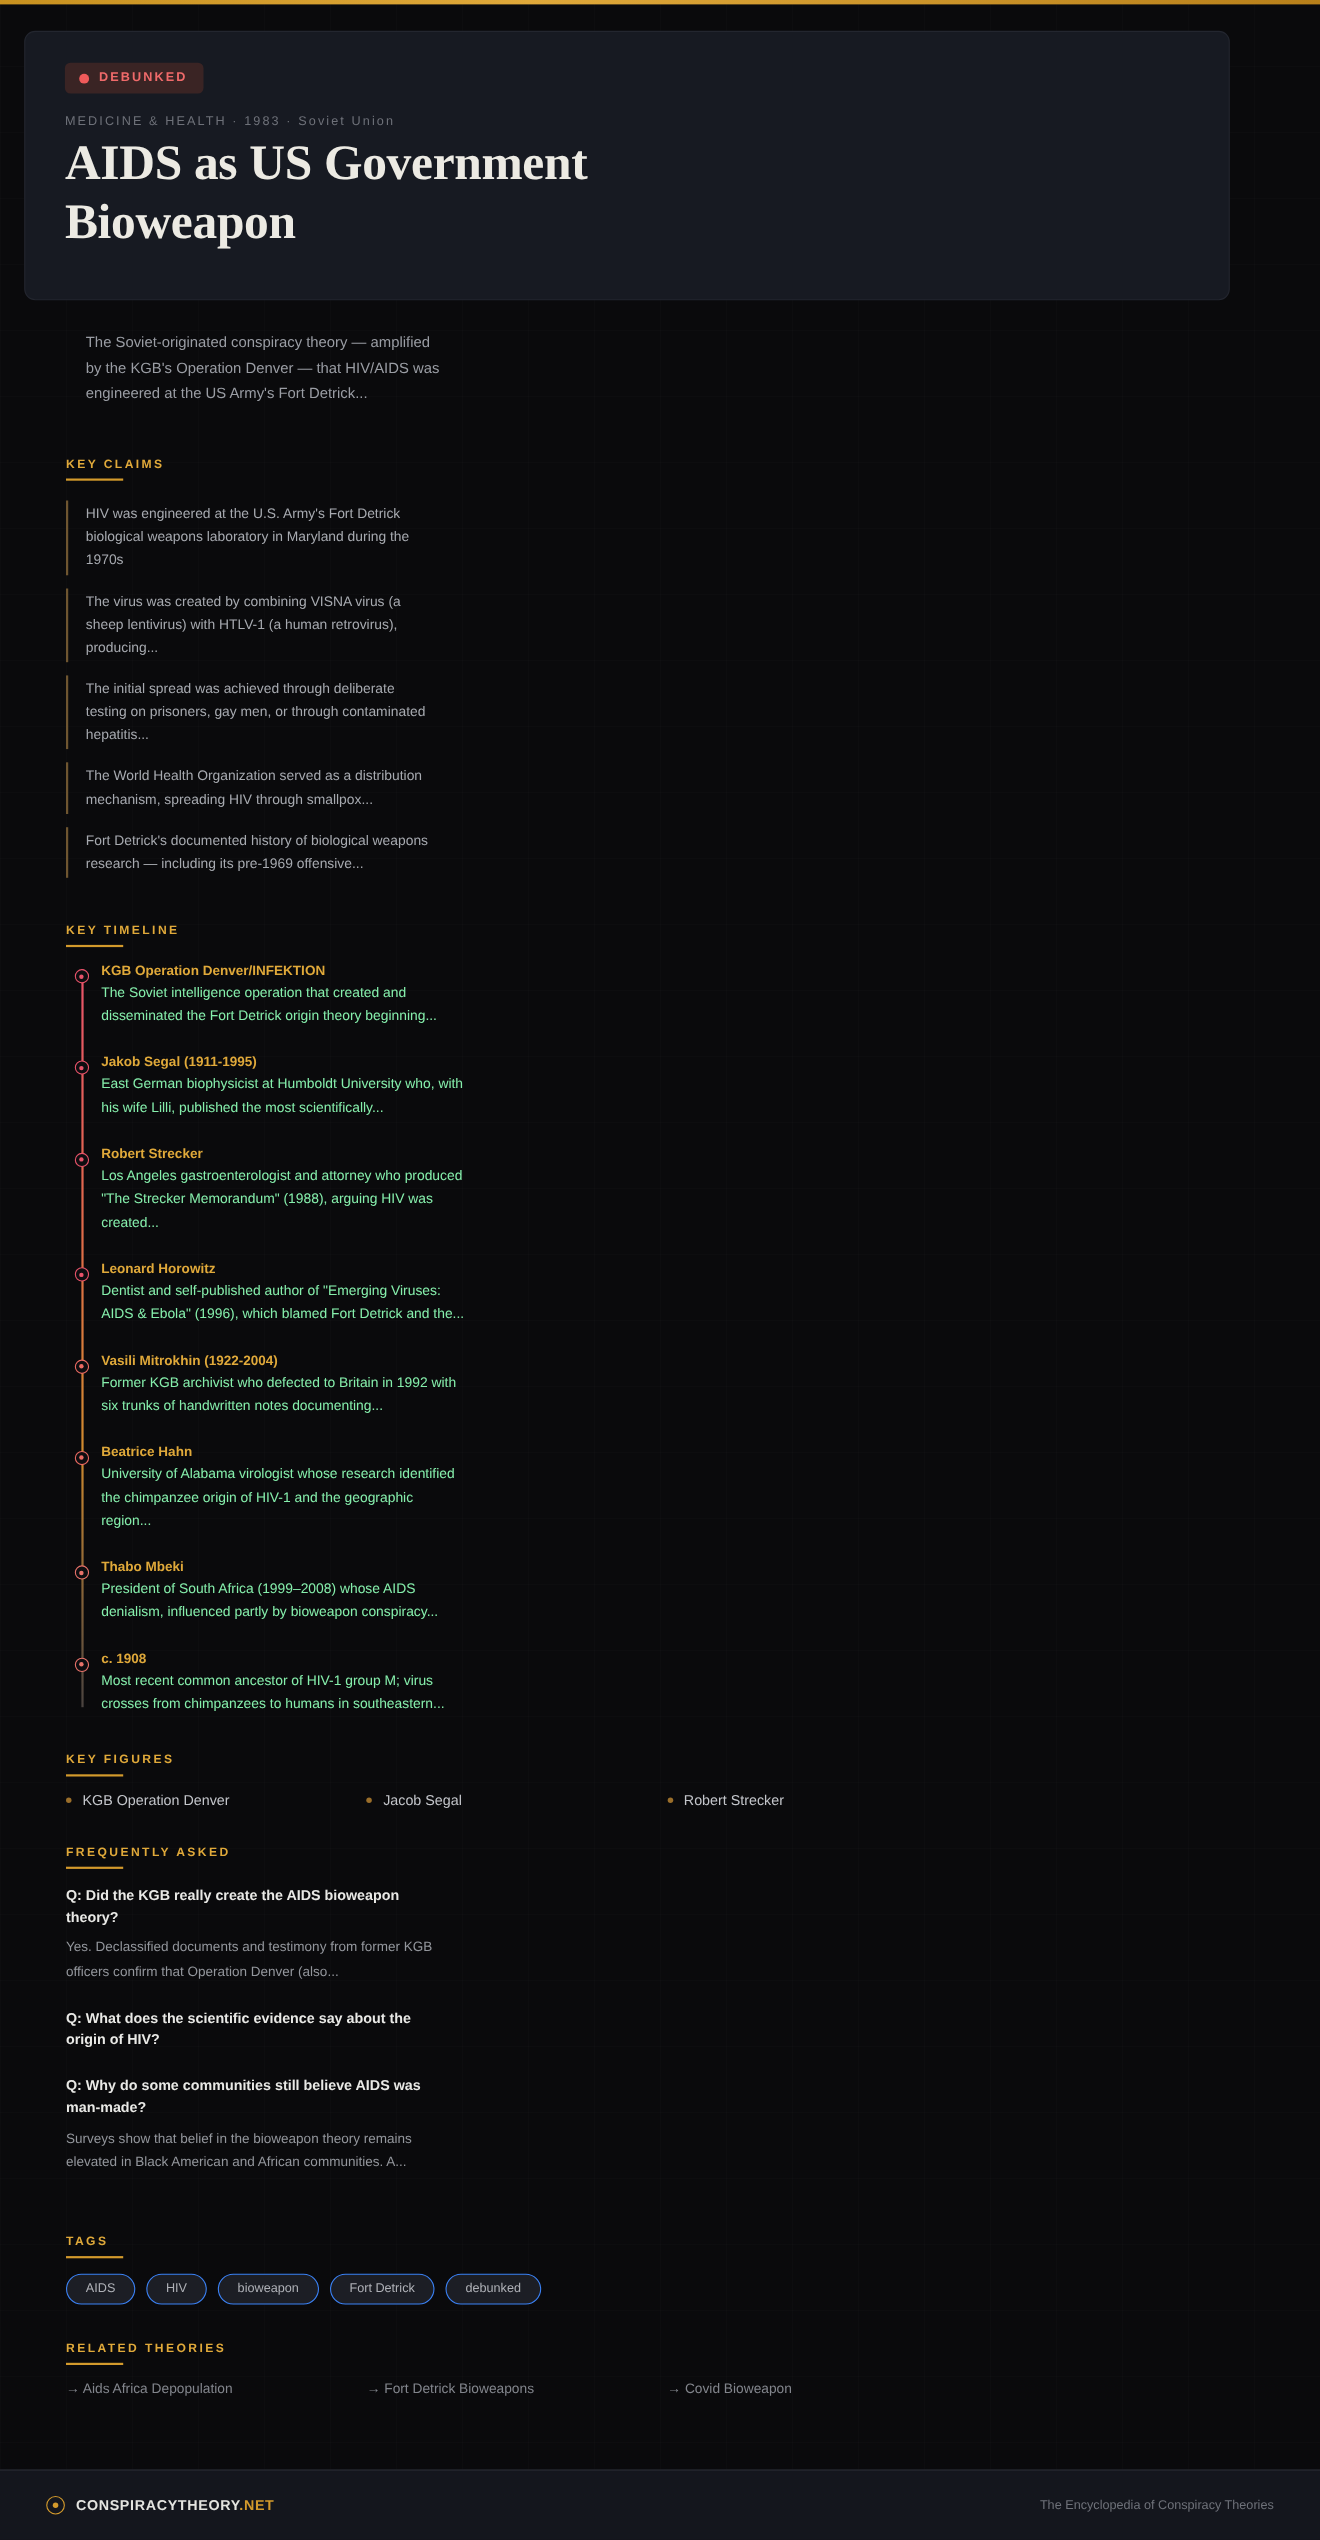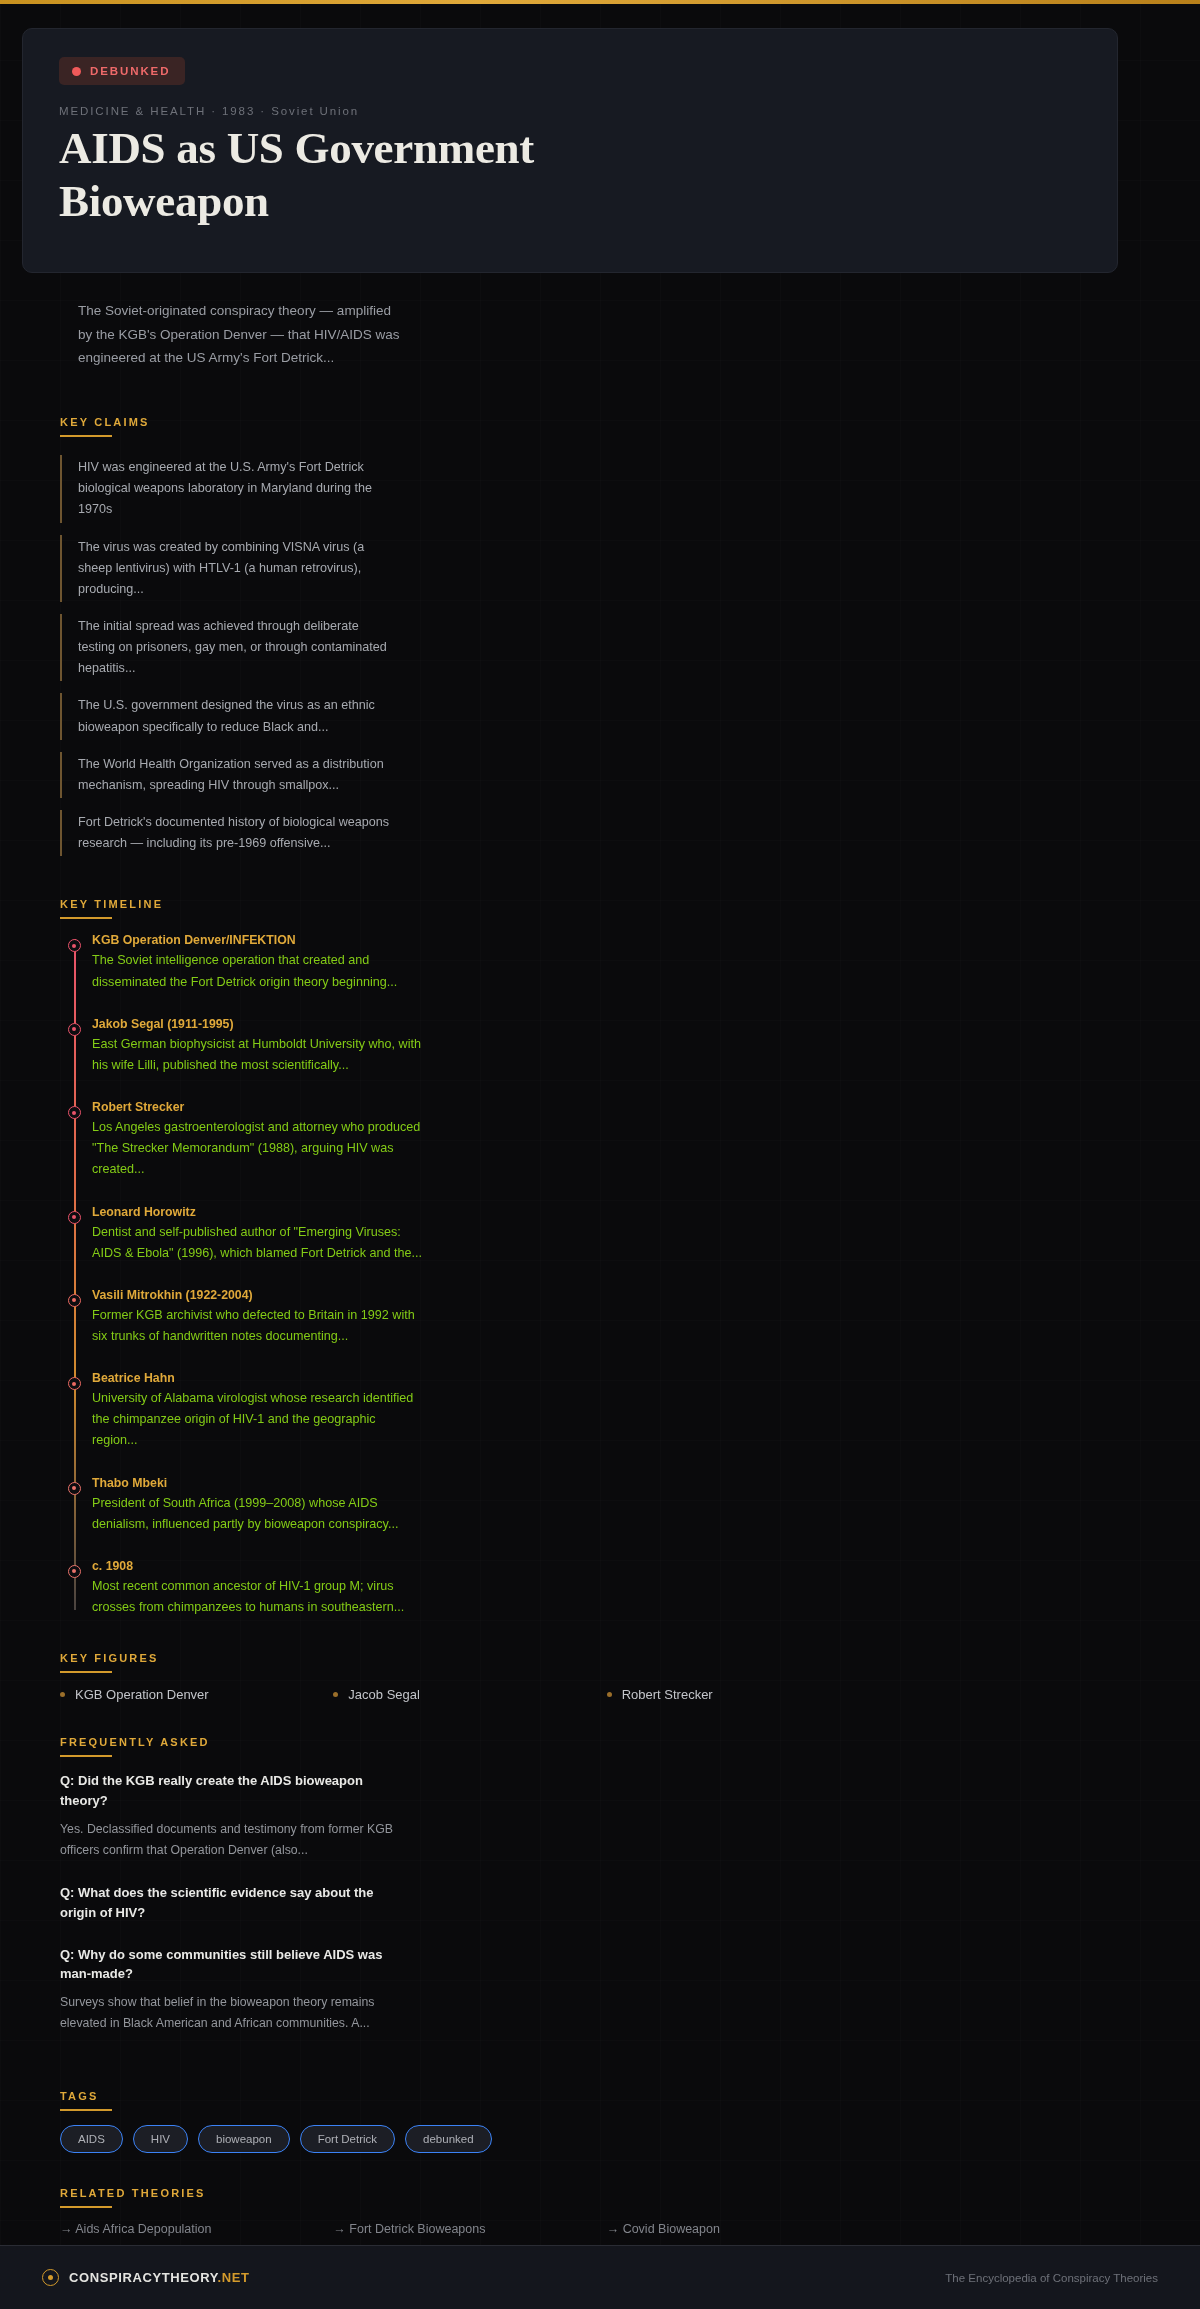--- a/index.html
+++ b/index.html
@@ -187,21 +187,21 @@
   .tl-item:nth-child(7) .tl-marker i,
   .tl-item:nth-child(8) .tl-marker i { background: #e8726a; }
 
   .tl-title {
     color: #e0a93a;
     font-size: 12.3px;
     font-weight: bold;
     margin-bottom: 3px;
   }
   .tl-desc {
-    color: #84cc16;
+    color: #86efac;
     font-size: 12.6px;
     line-height: 1.68;
   }
 
   
   .figures {
     display: grid;
     grid-template-columns: repeat(3, 1fr);
     gap: 0 0;
     margin-top: 4px;
@@ -337,23 +337,20 @@
       <div class="claim">
         <div class="claim-text">HIV was engineered at the U.S. Army's Fort Detrick biological weapons laboratory in Maryland during the 1970s</div>
       </div>
       <div class="claim">
         <div class="claim-text">The virus was created by combining VISNA virus (a sheep lentivirus) with HTLV-1 (a human retrovirus), producing...</div>
       </div>
       <div class="claim">
         <div class="claim-text">The initial spread was achieved through deliberate testing on prisoners, gay men, or through contaminated hepatitis...</div>
       </div>
       <div class="claim">
-        <div class="claim-text">The U.S. government designed the virus as an ethnic bioweapon specifically to reduce Black and...</div>
-      </div>
-      <div class="claim">
         <div class="claim-text">The World Health Organization served as a distribution mechanism, spreading HIV through smallpox...</div>
       </div>
       <div class="claim">
         <div class="claim-text">Fort Detrick's documented history of biological weapons research — including its pre-1969 offensive...</div>
       </div>
     </div>
   </div>
 
   <div class="gap-md"></div>
 

